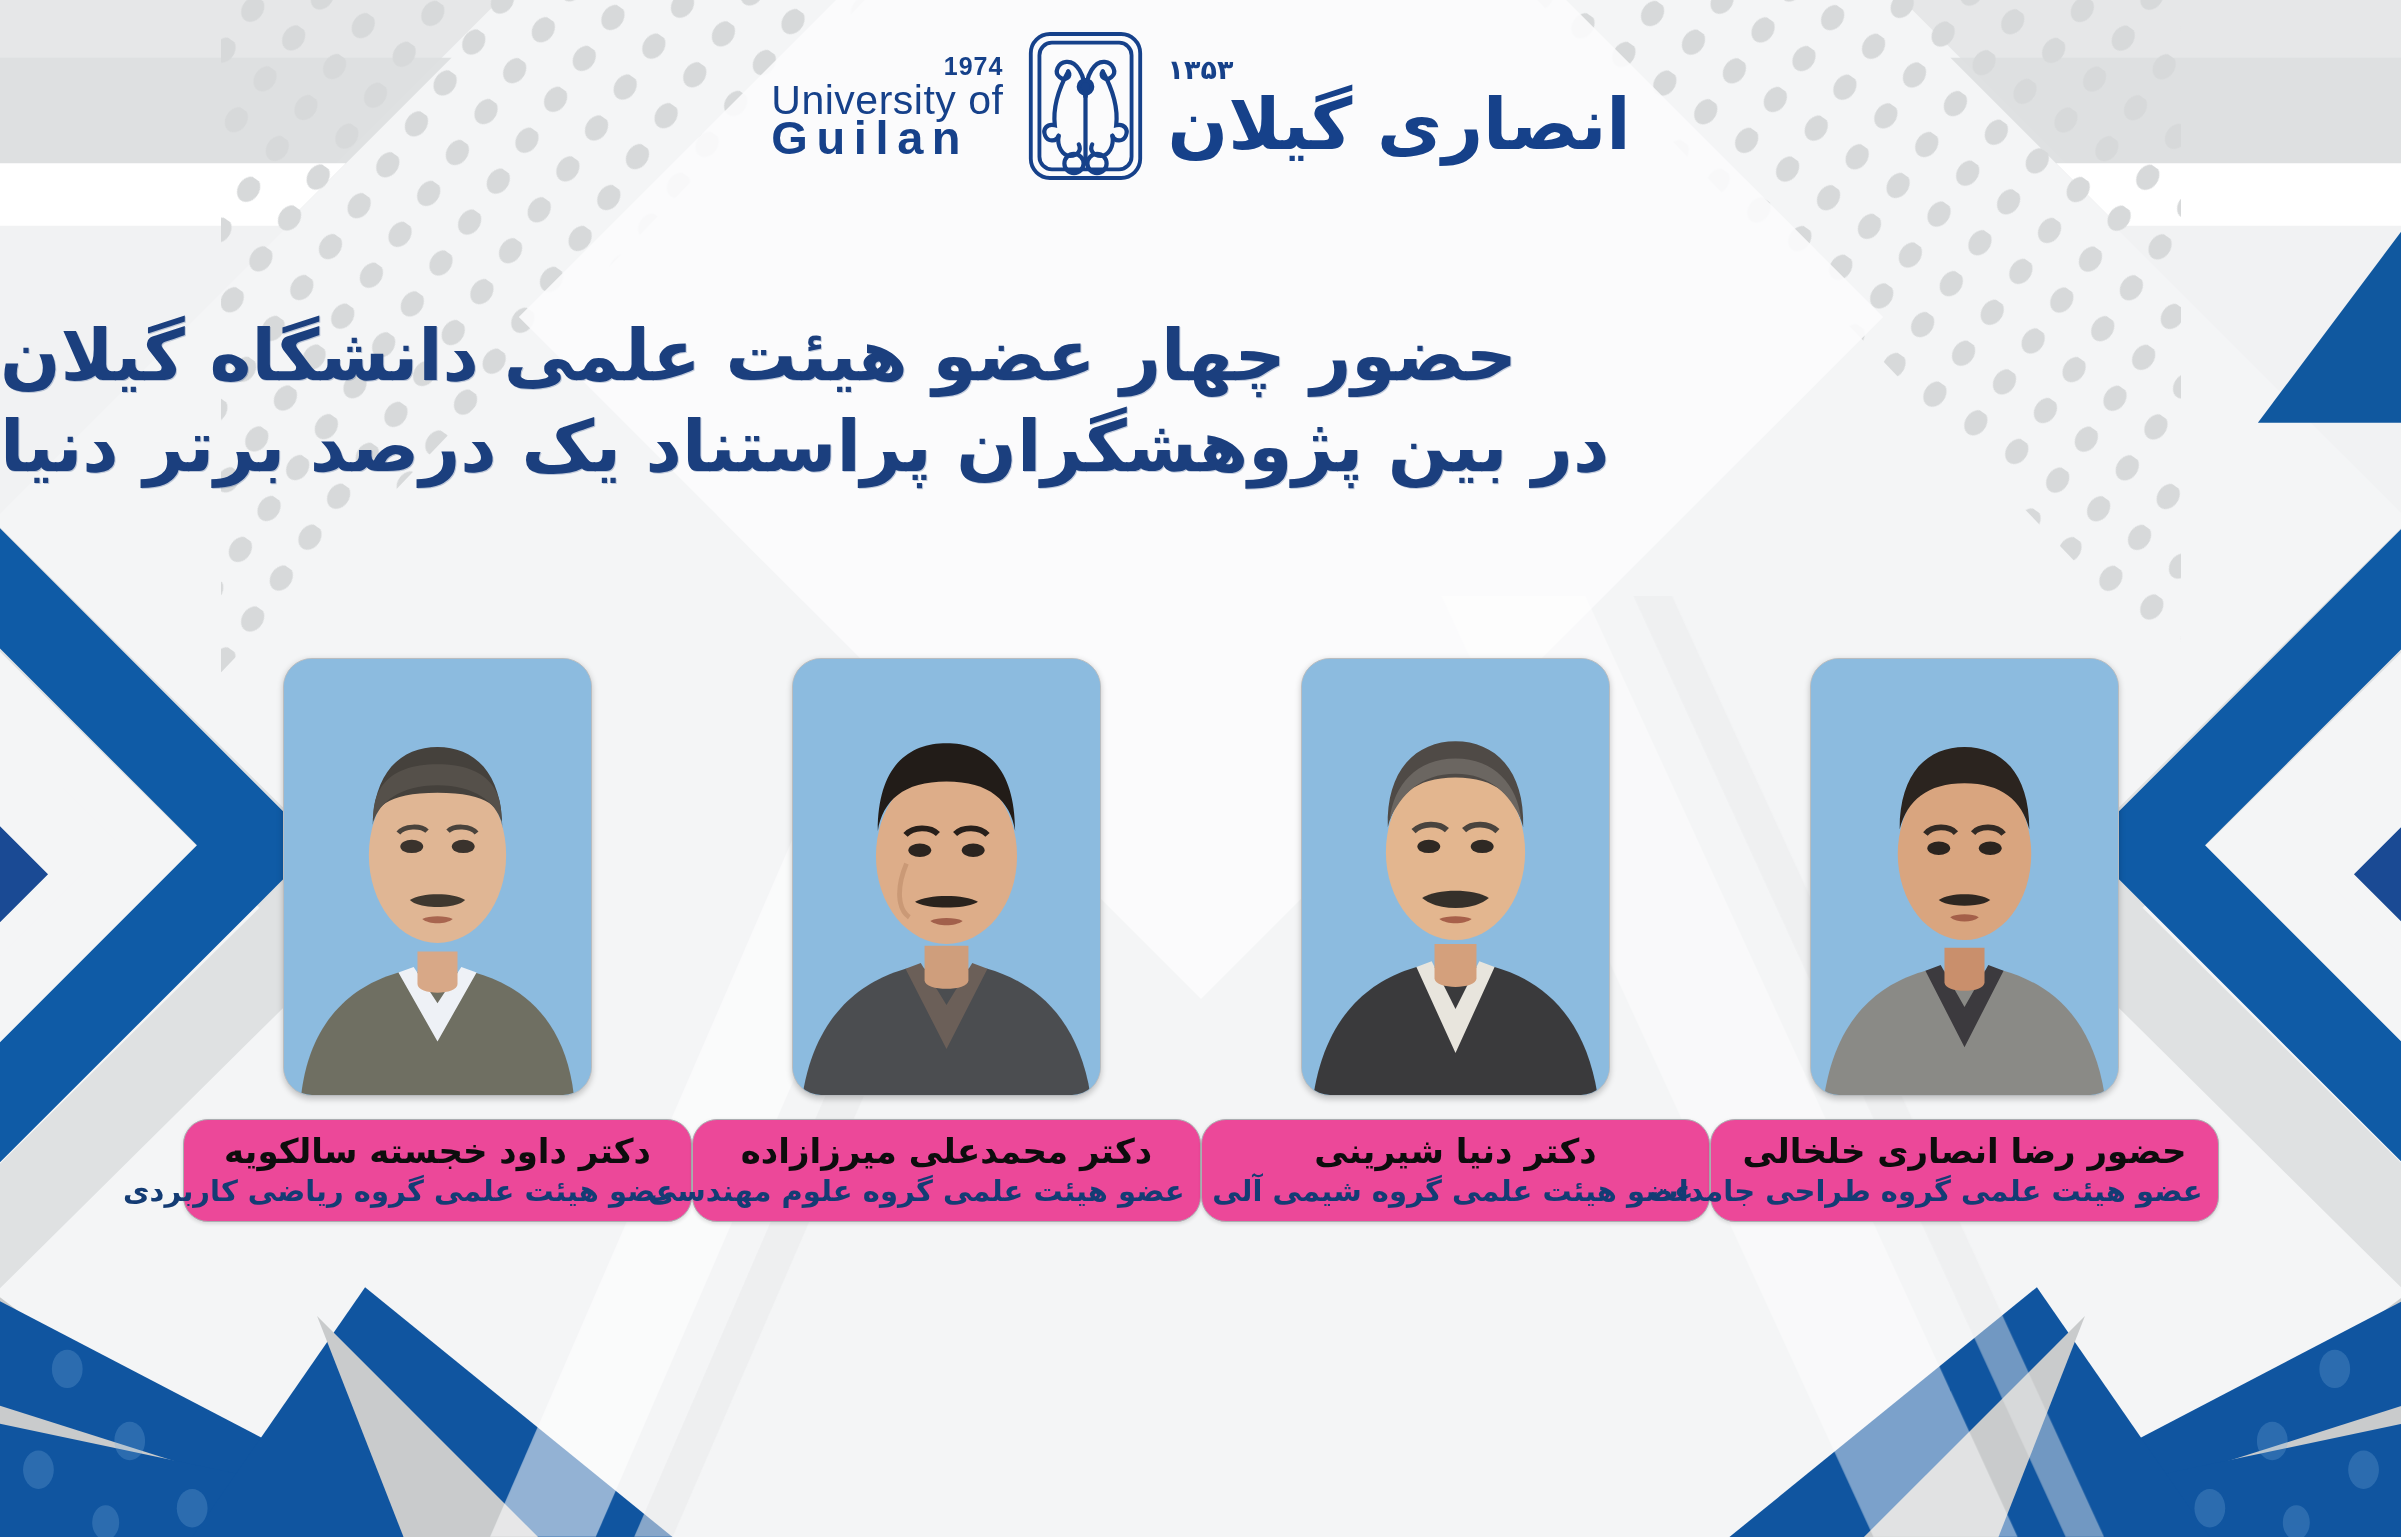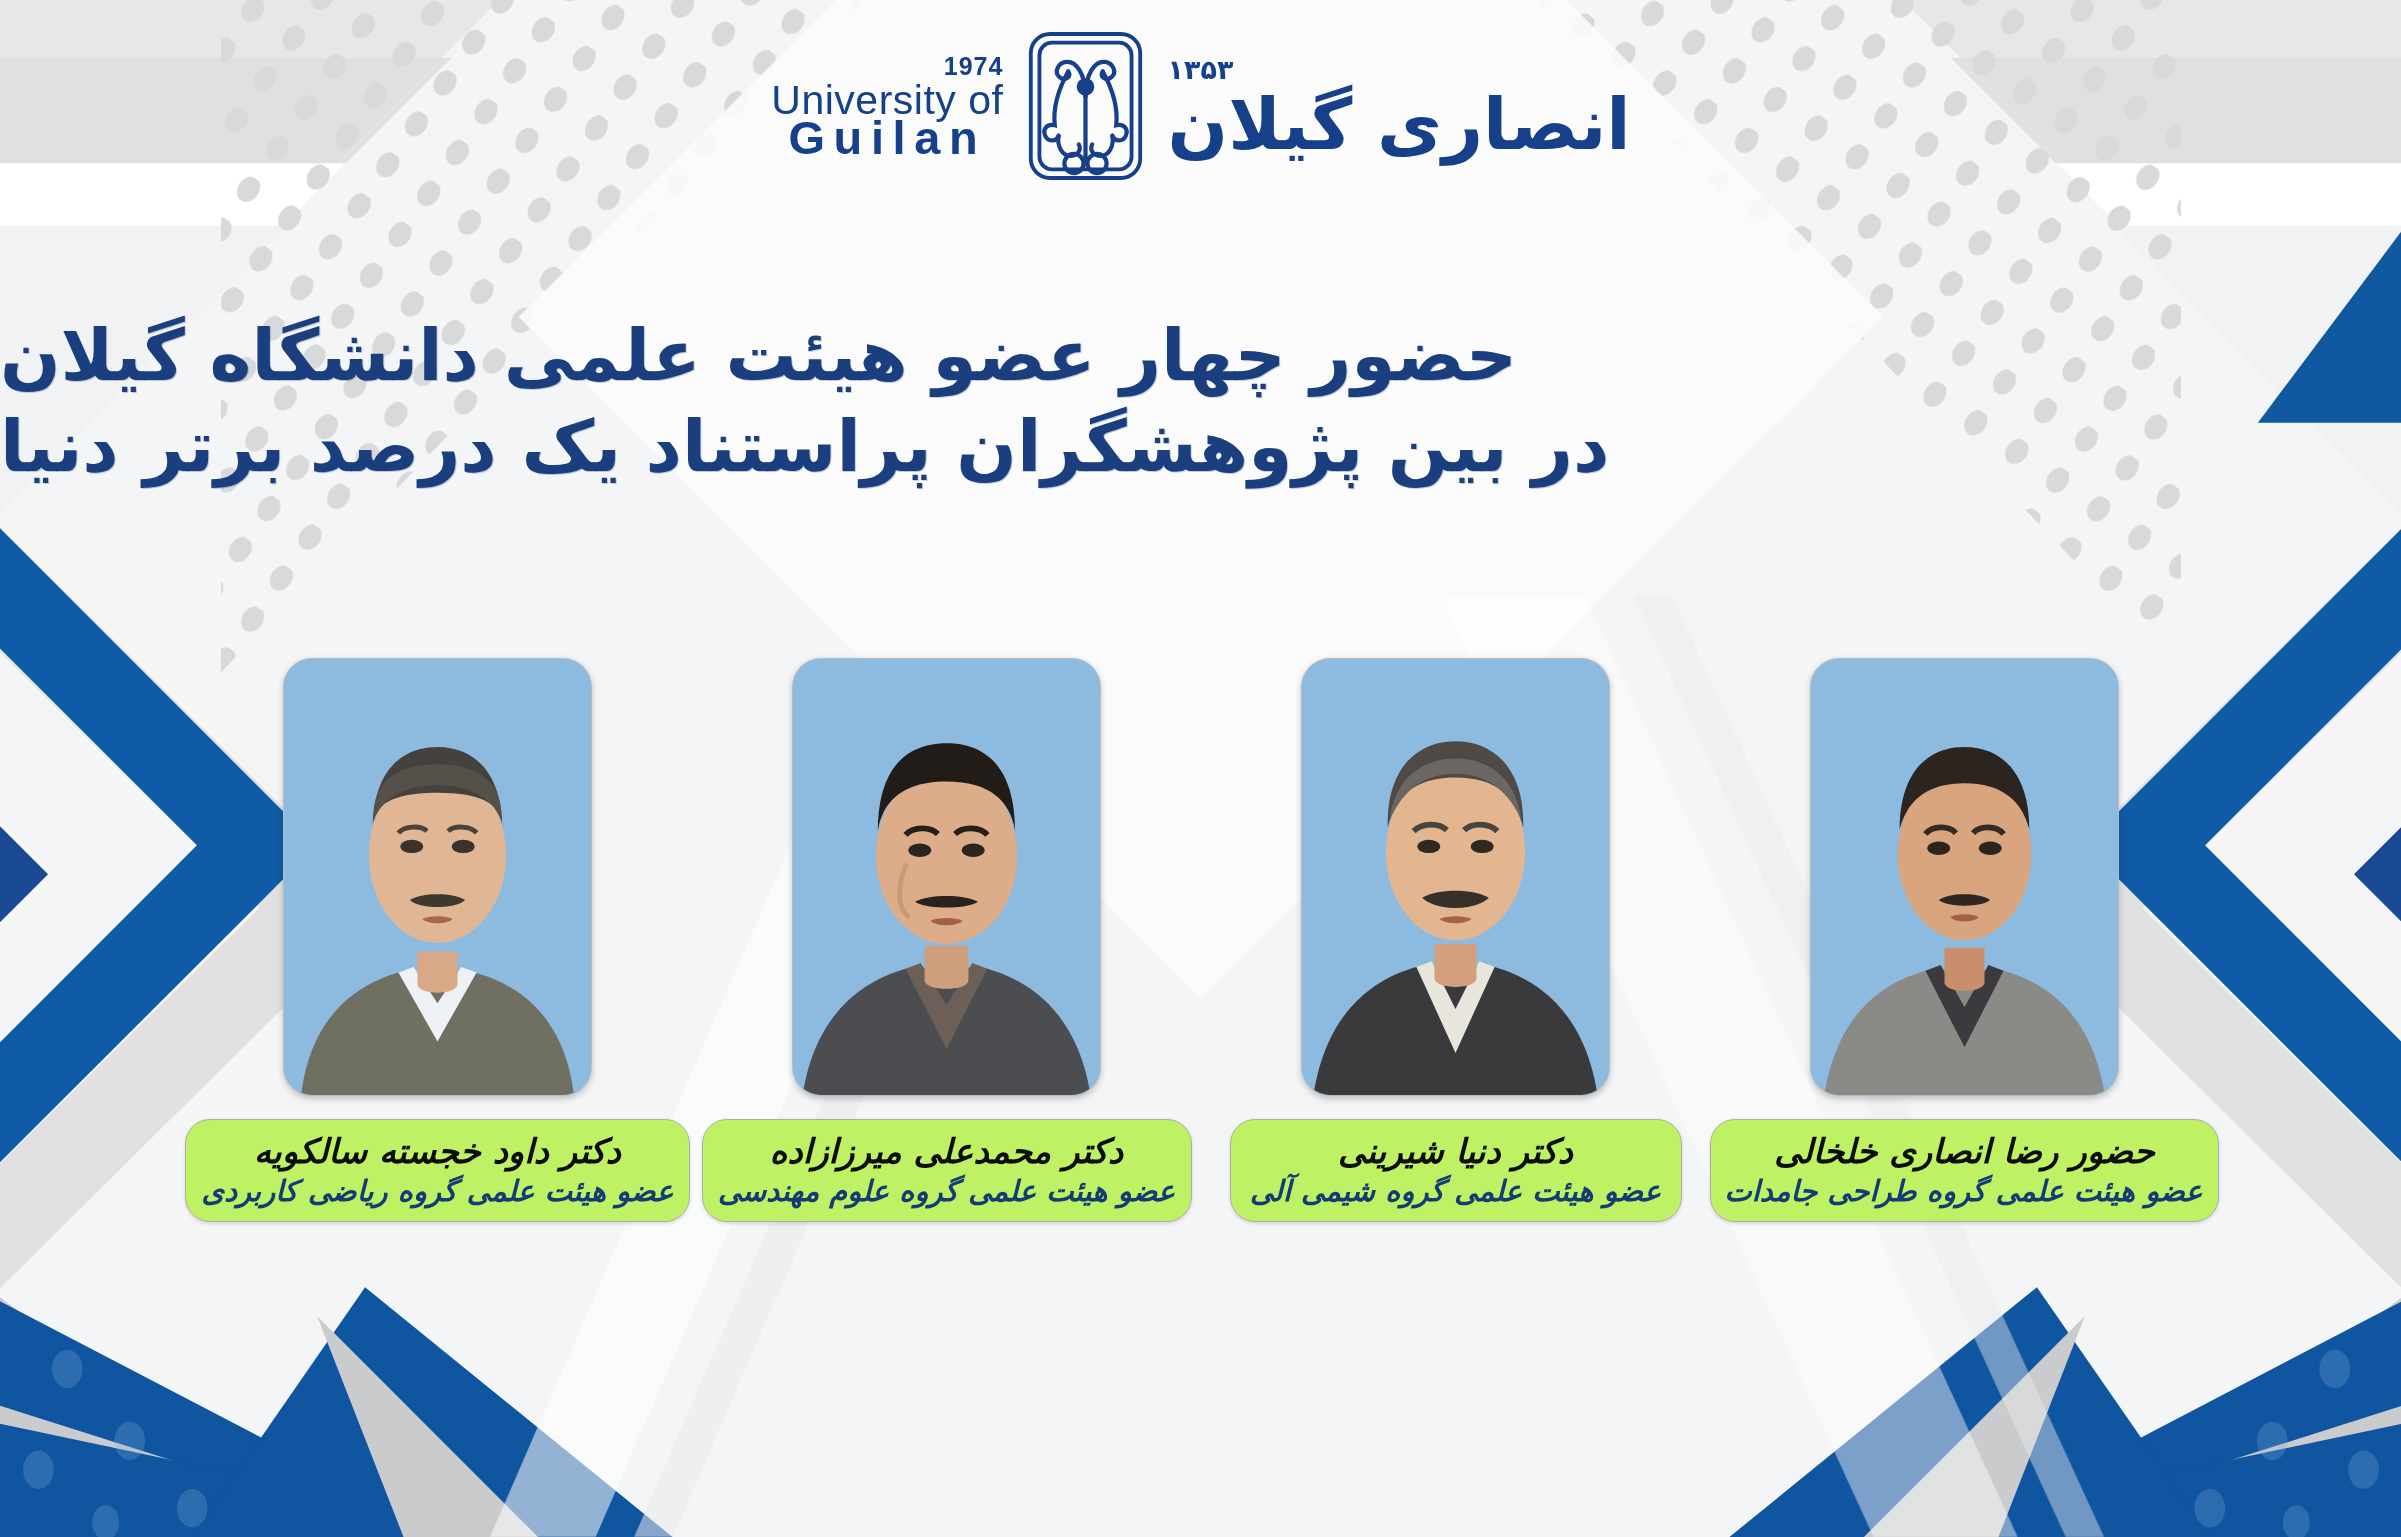--- a/index.html
+++ b/index.html
@@ -27,21 +27,21 @@
     gap:13px; z-index:40;
   }
   .logo-en{
     color:#16418a;
     text-align:right;
     line-height:0.95;
     font-family:"Liberation Sans", sans-serif;
   }
   .logo-year{ font-size:25px; font-weight:700; letter-spacing:1px; margin-bottom:1.9px;}
   .logo-l1{ font-size:41px; font-weight:400; letter-spacing:0.5px;}
-  .logo-l2{ font-size:47px; font-weight:700; letter-spacing:8.6px; text-align:center; margin-top:-3.8px;}
+  .logo-l2{ font-size:47px; font-weight:700; letter-spacing:8.6px; text-align:left; margin-top:-3.8px;}
   .logo-mark{ margin:0 9.6px; }
   .logo-fa{
     color:#16418a; text-align:left; line-height:1;
   }
   .logo-fayear{ font-size:27px; font-weight:700; margin-bottom:5.8px; direction:rtl;}
   .logo-faname{ font-size:71px; font-weight:700; direction:rtl; letter-spacing:-1.9px; }
 
   
   .headline{
     position:absolute; left:0; right:0; top:311px;
@@ -75,28 +75,27 @@
     box-shadow:0 2.9px 6.7px rgba(0,0,0,0.22);
     overflow:hidden;
     position:relative;
   }
   .photo svg{ position:absolute; inset:0; width:100%; height:100%; }
 
   .nameplate{
     margin-top:23px;
     min-width:452px;
     max-width:509px;
-    background:#bef264;
+    background:#ec4899;
     border:1.4px solid #aaadb0;
     border-radius:25px;
     padding:10.6px 15.4px 12.5px 15.4px;
     direction:rtl;
     text-align:center;
     box-shadow:0 1.9px 3.8px rgba(0,0,0,0.12);
-    font-style:italic;
   }
   .np-name{
     color:#0d0d0d; font-weight:700; font-size:34px; line-height:1.18;
     letter-spacing:-0.5px;
     font-family:"DejaVu Sans","Liberation Sans",sans-serif;
     white-space:nowrap;
   }
   .np-role{
     color:#143c74; font-weight:700; font-size:29px; line-height:1.2; margin-top:2.9px;
     letter-spacing:-0.5px;

